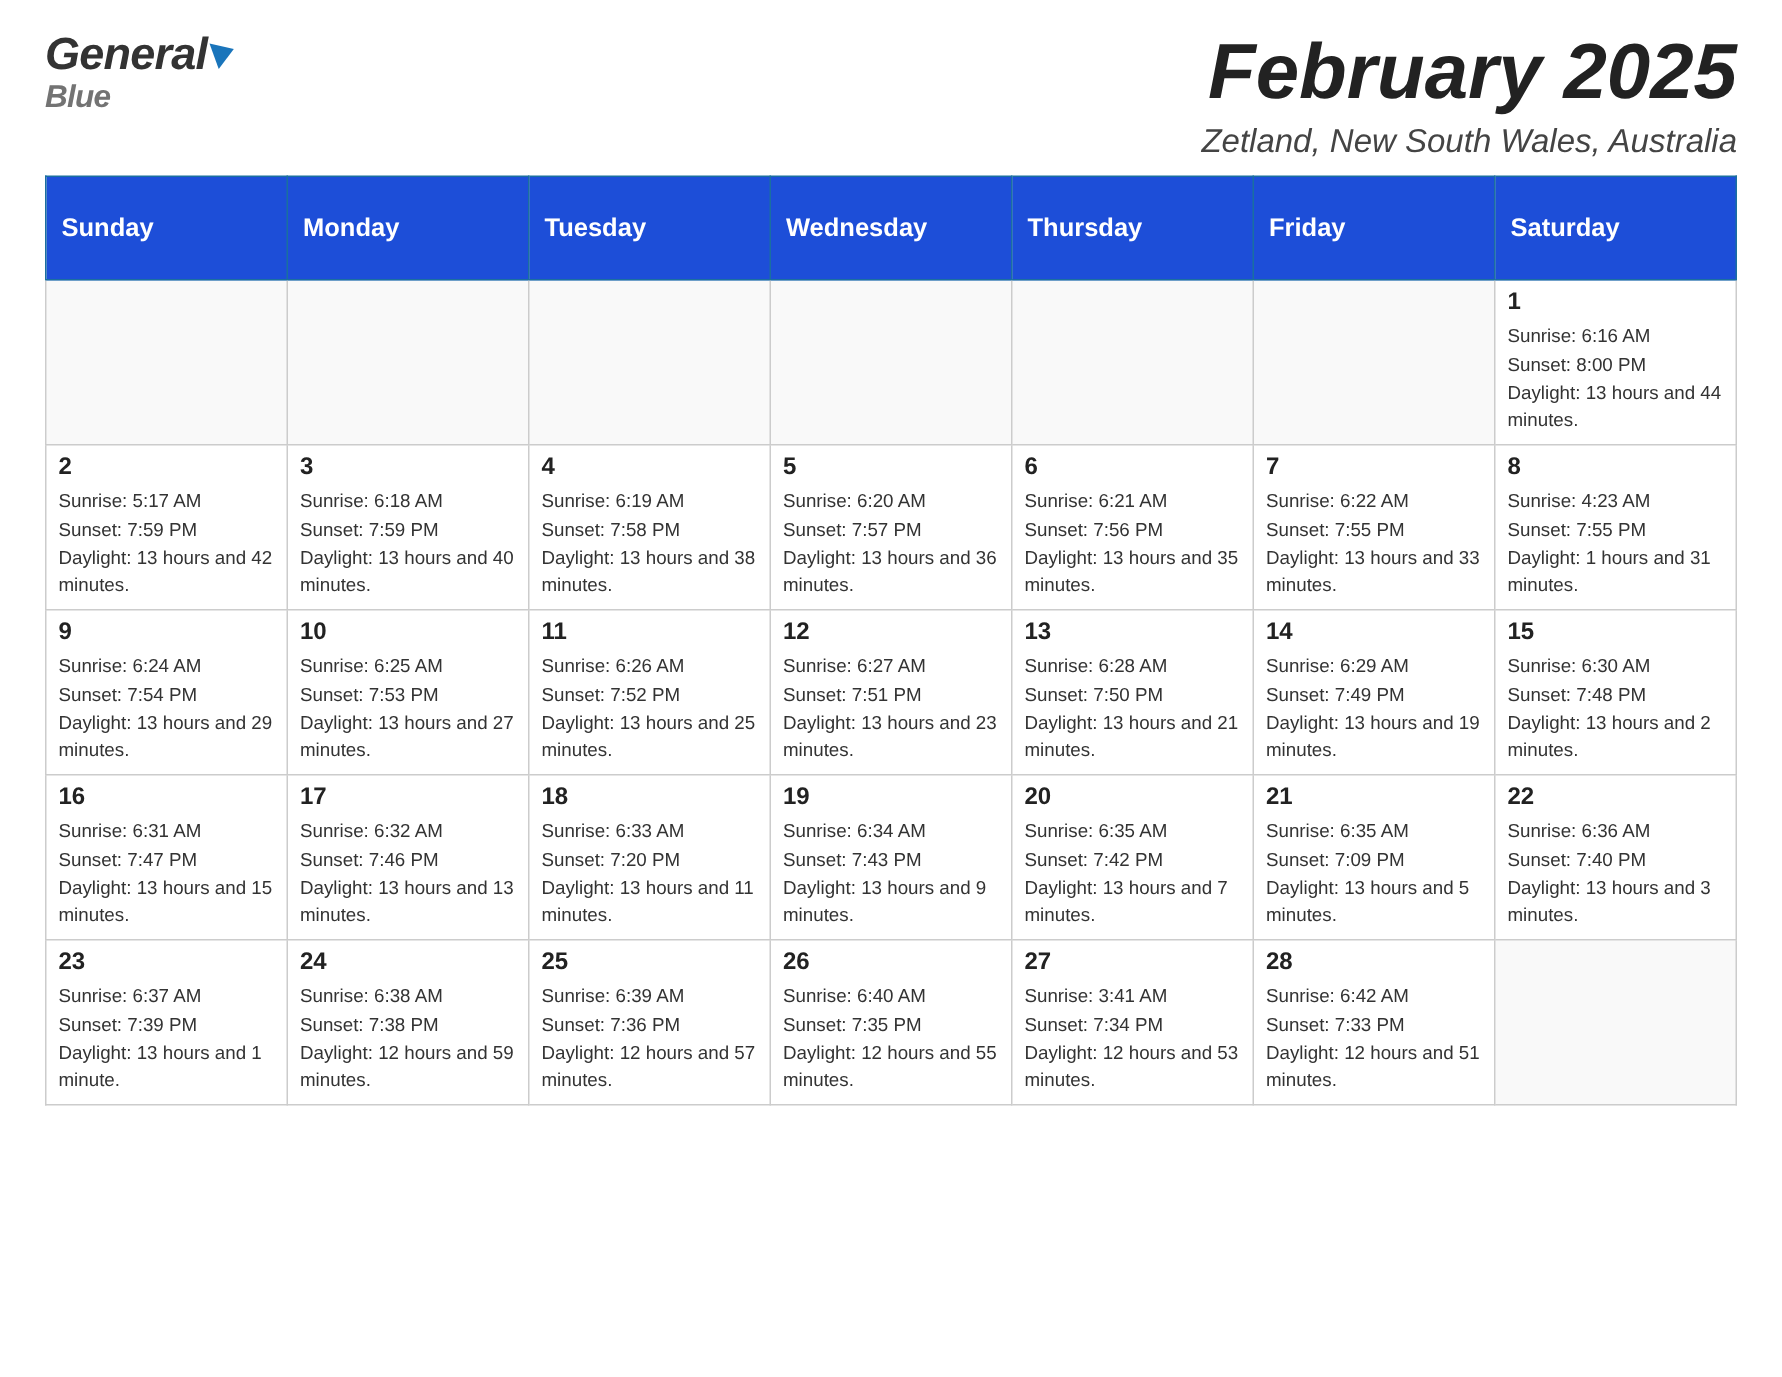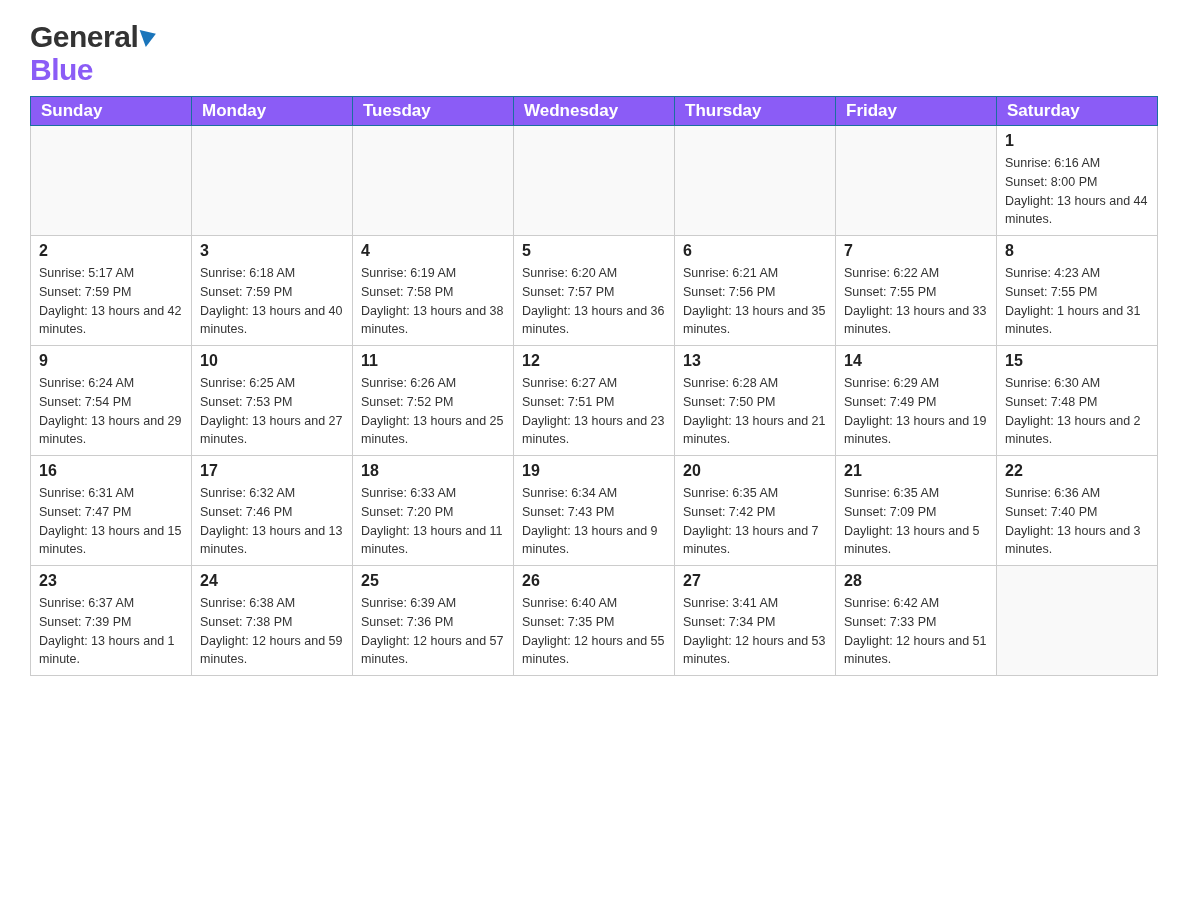--- a/index.html
+++ b/index.html
@@ -9,20 +9,21 @@
       color: #333;
       width: 1188px;
       min-height: 918px;
       padding: 20px 30px;
     }
     .header {
       display: flex;
       justify-content: space-between;
       align-items: flex-start;
       margin-bottom: 10px;
+      font-style: italic;
     }
     .logo {
       display: flex;
       flex-direction: column;
       align-items: flex-start;
     }
     .title-section {
       text-align: right;
     }
     .month-title {
@@ -35,25 +36,25 @@
       font-size: 22px;
       color: #444;
       margin-top: 4px;
     }
     .calendar {
       width: 100%;
       border-collapse: collapse;
       margin-top: 10px;
     }
     .calendar th {
-      background-color: #8b5cf6;
+      background-color: #1d4ed8;
       color: #fff;
       font-size: 17px;
       font-weight: bold;
-      padding: 4px 10px;
+      padding: 24px 10px;
       text-align: left;
       border: 1px solid #1a6fa0;
     }
     .calendar td {
       border: 1px solid #ccc;
       vertical-align: top;
       padding: 6px 8px;
       width: 14.28%;
       min-height: 100px;
       font-size: 13px;
@@ -86,23 +87,27 @@
     }
   </style>
 </head>
 <body>
 
 <div class="header">
   <div class="logo">
     <div class="logo-wrapper">
       <div class="logo-text-wrapper">
         <span style="font-size:30px;font-weight:bold;color:#333;letter-spacing:-0.5px;">General<span style="display:inline-block;width:0;height:0;border-top:9px solid transparent;border-bottom:9px solid transparent;border-left:14px solid #1a75bb;margin-left:5px;transform:rotate(-20deg) translateY(-2px);"></span></span>
-        <span style="font-size:30px;font-weight:bold;color:#8b5cf6;letter-spacing:-0.5px;">Blue</span>
+        <span style="font-size:21px;font-weight:bold;color:#737373;letter-spacing:-0.5px;">Blue</span>
       </div>
     </div>
+  </div>
+  <div class="title-section">
+    <div class="month-title">February 2025</div>
+    <div class="location-title">Zetland, New South Wales, Australia</div>
   </div>
 </div>
 
 <table class="calendar">
   <thead>
     <tr>
     <th>Sunday</th>
         <th>Monday</th>
         <th>Tuesday</th>
         <th>Wednesday</th>

